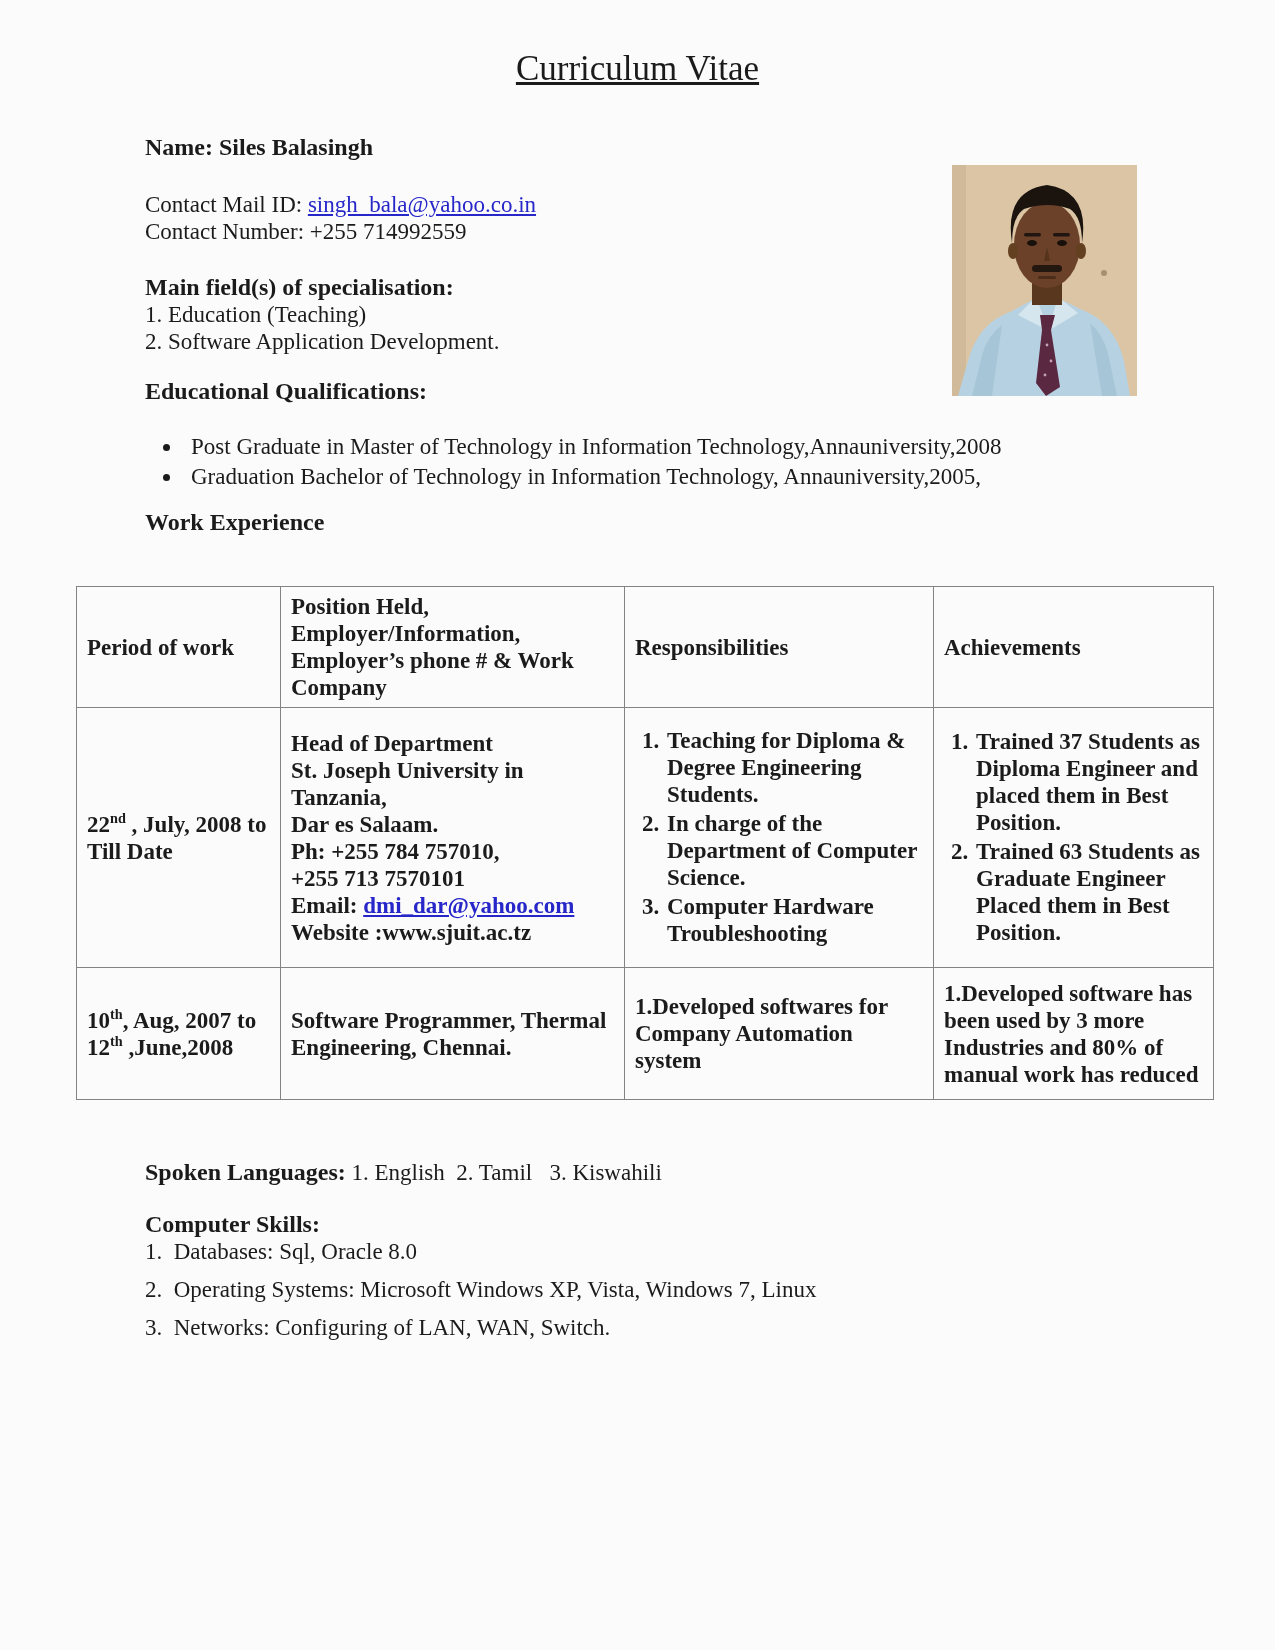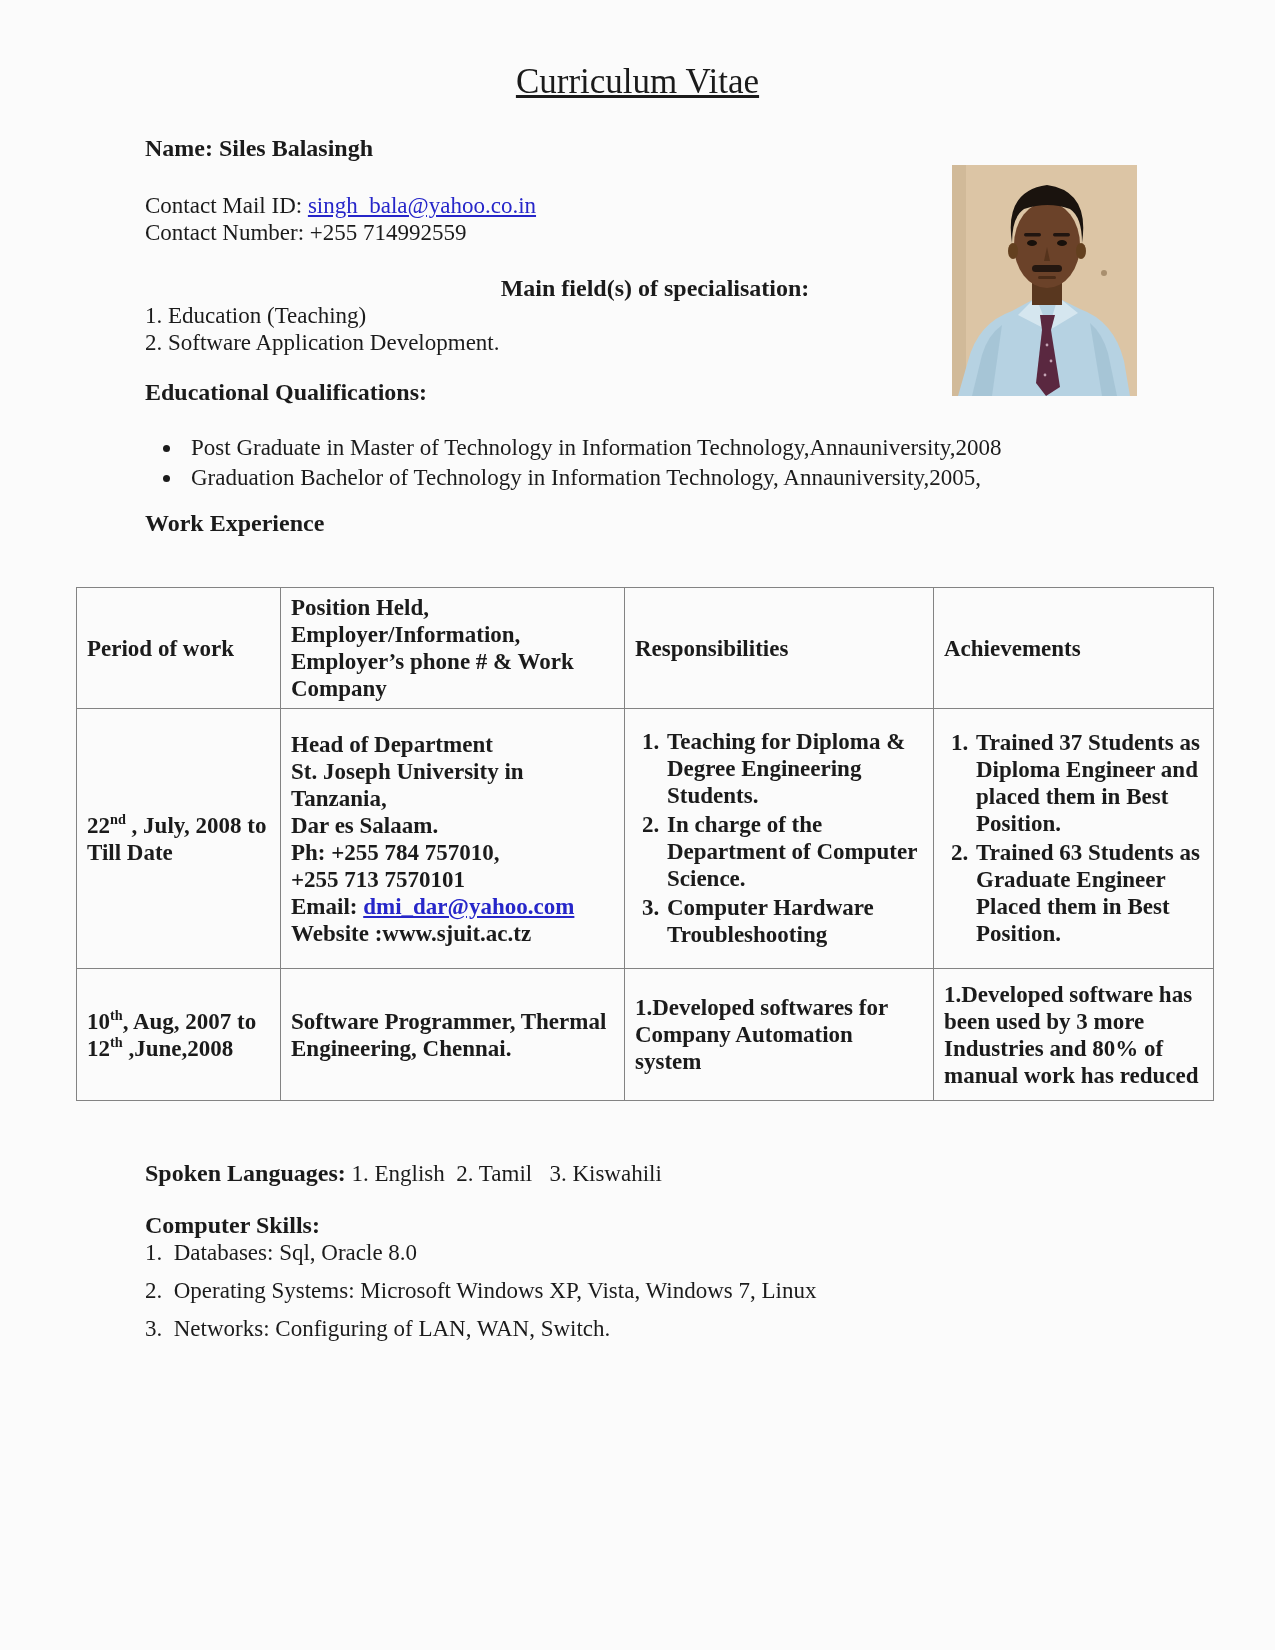--- a/index.html
+++ b/index.html
@@ -7,28 +7,28 @@
   }
   *{box-sizing:border-box;}
   html,body{margin:0;padding:0;}
   body{
     width:1275px;height:1650px;position:relative;overflow:hidden;
     background:var(--page-bg);color:var(--text);
     font-family:"Liberation Serif", serif;font-size:23px;line-height:27px;
   }
   .content{padding:0 110px 0 145px;}
   .title{
-    margin:0;padding-top:60px;text-align:center;
+    margin:0;padding-top:47px;text-align:center;
     font-size:35px;line-height:44px;font-weight:400;text-decoration:underline;
   }
   .h{font-weight:bold;font-size:24px;line-height:28px;}
   p{margin:0;}
-  .name{margin-top:30px;}
+  .name{margin-top:42px;}
   .contact1{margin-top:30px;}
-  .spec-h{margin-top:28px;text-align:center;}
+  .spec-h{margin-top:28px;}
   .edu-h{margin-top:22px;}
   .work-h{margin-top:18px;}
   ul.bullets{margin:28px 0 0 0;padding-left:38px;}
   ul.bullets li{margin-bottom:3px;padding-left:8px;}
   a.link{color:var(--link);text-decoration:underline;cursor:pointer;margin-top:40px;}
   sup{font-size:0.62em;line-height:0;vertical-align:super;}
   .prewrap{white-space:pre-wrap;}
 
   table.work{
     border-collapse:collapse;table-layout:fixed;

